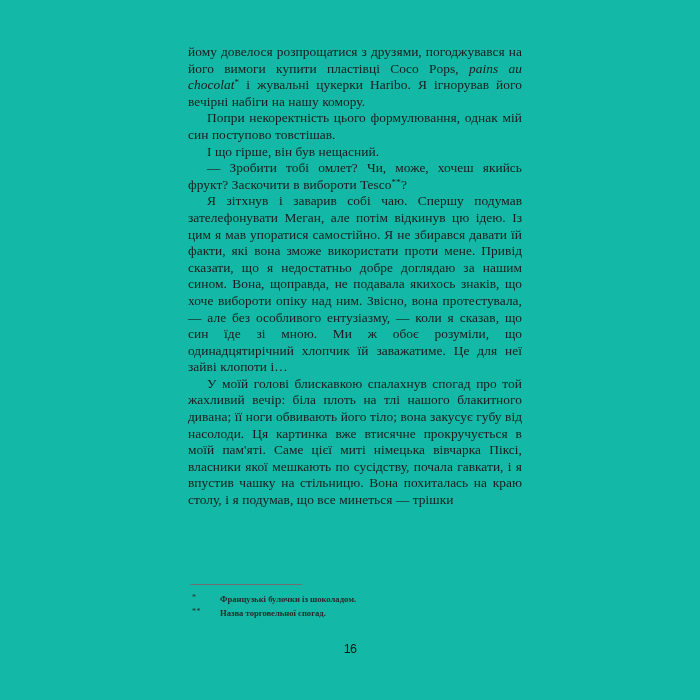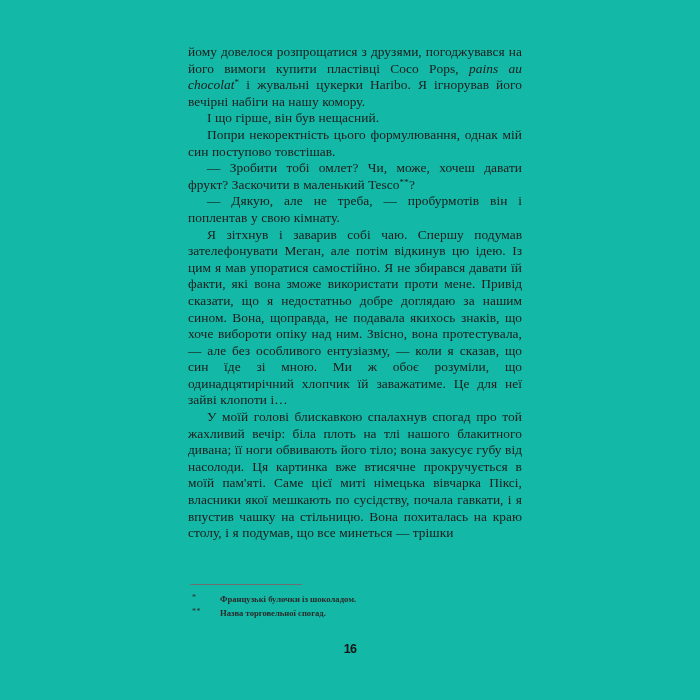--- a/index.html
+++ b/index.html
@@ -103,38 +103,37 @@
     font-weight: bold;
   }
 
   .folio {
     position: absolute;
     left: 0;
     top: 642px;
     width: 700px;
     text-align: center;
     font-family: "Liberation Sans", "DejaVu Sans", sans-serif;
-    font-weight: 700;
+    font-weight: 400;
     font-size: 12.5px;
     letter-spacing: -0.6px;
     color: #141414;
   }
 </style>
 </head>
 <body>
 
 <div class="page">
 
   <div class="text-block">
 
     <p class="para no-indent" id="p1"><span>йому довелося розпрощатися з друзями, погоджувався на його вимоги купити пластівці Coco Pops, </span><em>pains au chocolat</em><sup class="fn-mark">*</sup><span> і жувальні цукерки Haribo. Я ігнорував його вечірні набіги на нашу комору.</span></p>
+    <p class="para" id="p2"><span>Попри некоректність цього формулювання, однак мій син поступово товстішав.</span></p>
     <p class="para" id="p3"><span>І що гірше, він був нещасний.</span></p>
-    <p class="para" id="p2"><span>Попри некоректність цього формулювання, однак мій син поступово товстішав.</span></p>
-    <p class="para" id="p4"><span>— Зробити тобі омлет? Чи, може, хочеш давати фрукт? Заскочити в маленький Tesco</span><sup class="fn-mark">**</sup><span>?</span></p>
-    <p class="para" id="p5"><span>— Дякую, але не треба, — пробурмотів він і поплентав у свою кімнату.</span></p>
+    <p class="para" id="p4"><span>— Зробити тобі омлет? Чи, може, хочеш якийсь фрукт? Заскочити в вибороти Tesco</span><sup class="fn-mark">**</sup><span>?</span></p>
     <p class="para" id="p6"><span>Я зітхнув і заварив собі чаю. Спершу подумав зателефонувати Меган, але потім відкинув цю ідею. Із цим я мав упоратися самостійно. Я не збирався давати їй факти, які вона зможе використати проти мене. Привід сказати, що я недостатньо добре доглядаю за нашим сином. Вона, щоправда, не подавала якихось знаків, що хоче вибороти опіку над ним. Звісно, вона протестувала, — але без особливого ентузіазму, — коли я сказав, що син їде зі мною. Ми ж обоє розуміли, що одинадцятирічний хлопчик їй заважатиме. Це для неї зайві клопоти і…</span></p>
     <p class="para" id="p7"><span>У моїй голові блискавкою спалахнув спогад про той жахливий вечір: біла плоть на тлі нашого блакитного дивана; її ноги обвивають його тіло; вона закусує губу від насолоди. Ця картинка вже втисячне прокручується в моїй пам'яті. Саме цієї миті німецька вівчарка Піксі, власники якої мешкають по сусідству, почала гавкати, і я впустив чашку на стільницю. Вона похиталась на краю столу, і я подумав, що все минеться — трішки</span></p>
 
   </div>
 
   <div class="footnote-zone">
     <div class="fn-rule"></div>
     <ul class="fn-list">
       <li class="fn-item">
         <span class="fn-sym">*</span>

